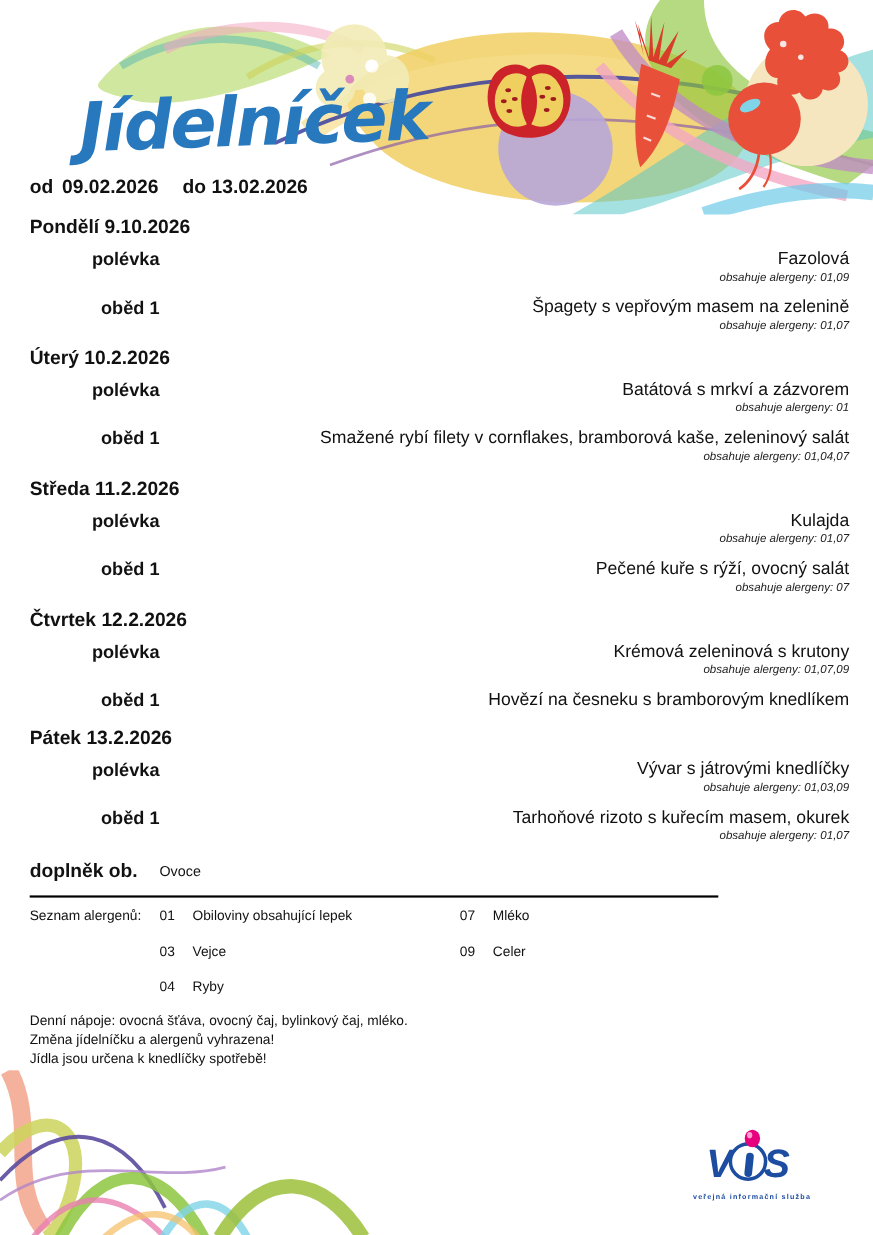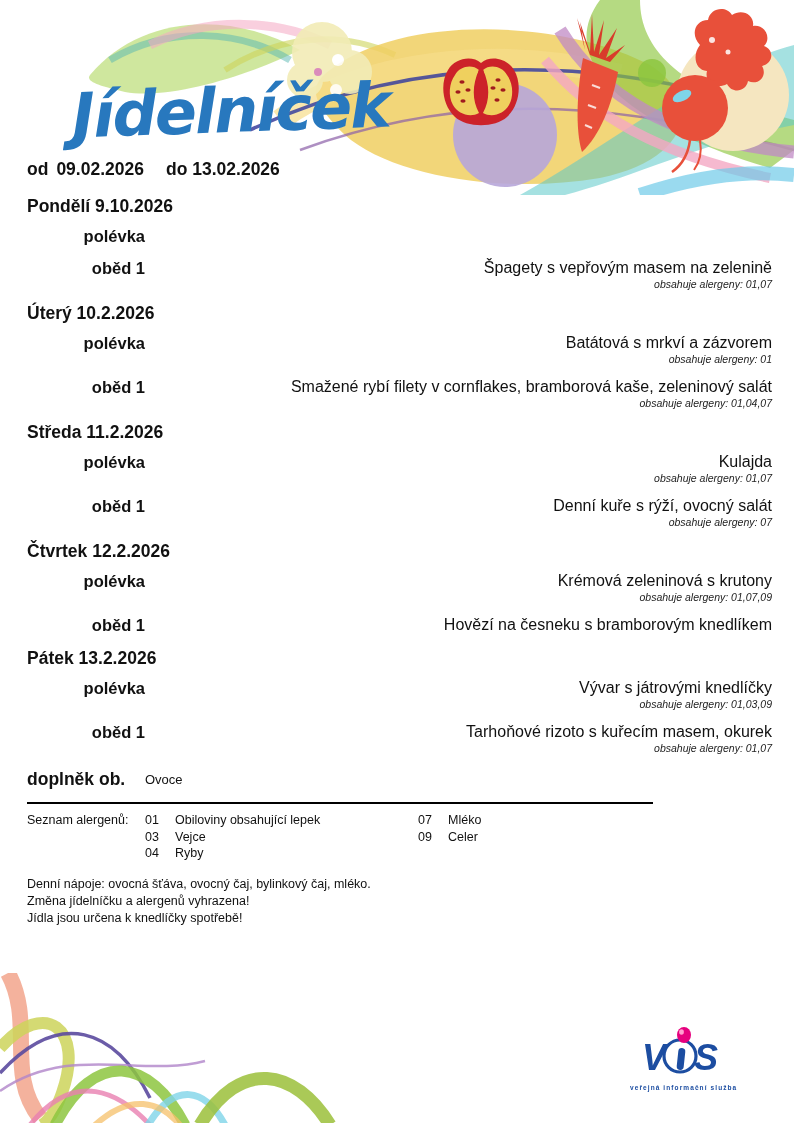--- a/index.html
+++ b/index.html
@@ -44,21 +44,21 @@
   .allergens{font-size:10.5px;font-style:italic;margin-top:1px;color:#222;}
 
   .supplement-row{display:flex;margin-top:14px;}
   .supplement-row .row-label{font-size:17.5px;}
   .supplement-row .dish{font-size:13px;padding-top:2px;}
 
   .divider{border:none;border-top:2px solid #000;width:626px;margin:12px 0 8px 0;}
 
   .allergen-list{display:flex;font-size:12.5px;line-height:16.5px;}
   .alg-label{flex:none;width:118px;}
-  .alg-col{display:flex;flex-direction:column;}
+  .alg-col{display:flex;flex-direction:column;gap:16px;}
   .alg-col.c1{width:273px;}
   .alg-item{display:flex;}
   .alg-code{flex:none;width:30px;}
   .alg-name{flex:1;}
 
   .notes{margin-top:14px;font-size:12.5px;line-height:17px;}
 
   
   .footer-art{position:absolute;left:0;bottom:0;width:345px;height:150px;z-index:1;}
   .vis-logo{position:absolute;left:630px;top:1026px;width:100px;z-index:4;text-align:center;}
@@ -148,20 +148,24 @@
   <div class="date-line">
     <span>od</span><span class="gap-s"></span><span>09.02.2026</span><span class="gap-l"></span><span>do</span> <span>13.02.2026</span>
   </div>
 
   <div class="menu">
 
     <div class="day">
       <div class="day-header">Pondělí 9.10.2026</div>
       <div class="menu-row">
         <div class="row-label">polévka</div>
+        <div class="row-body">
+          <div class="dish">Fazolová</div>
+          <div class="allergens">obsahuje alergeny: 01,09</div>
+        </div>
       </div>
       <div class="menu-row">
         <div class="row-label">oběd 1</div>
         <div class="row-body">
           <div class="dish">Špagety s vepřovým masem na zelenině</div>
           <div class="allergens">obsahuje alergeny: 01,07</div>
         </div>
       </div>
     </div>
 
@@ -188,21 +192,21 @@
       <div class="menu-row">
         <div class="row-label">polévka</div>
         <div class="row-body">
           <div class="dish">Kulajda</div>
           <div class="allergens">obsahuje alergeny: 01,07</div>
         </div>
       </div>
       <div class="menu-row">
         <div class="row-label">oběd 1</div>
         <div class="row-body">
-          <div class="dish">Denní kuře s rýží, ovocný salát</div>
+          <div class="dish">Pečené kuře s rýží, ovocný salát</div>
           <div class="allergens">obsahuje alergeny: 07</div>
         </div>
       </div>
     </div>
 
     <div class="day">
       <div class="day-header">Čtvrtek 12.2.2026</div>
       <div class="menu-row">
         <div class="row-label">polévka</div>
         <div class="row-body">

